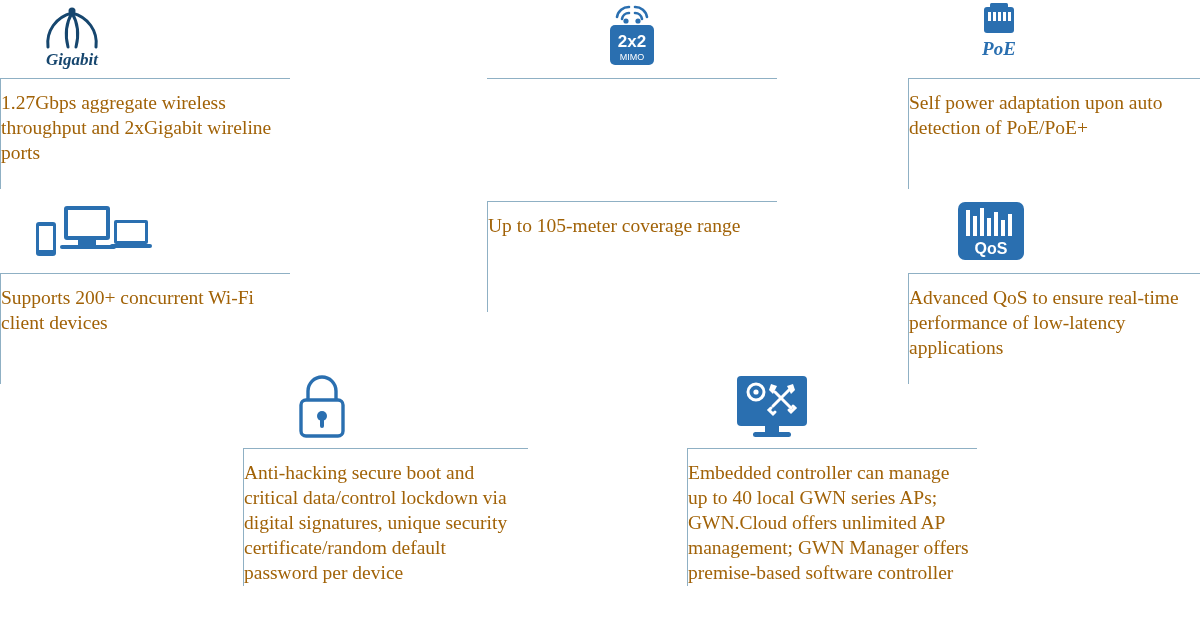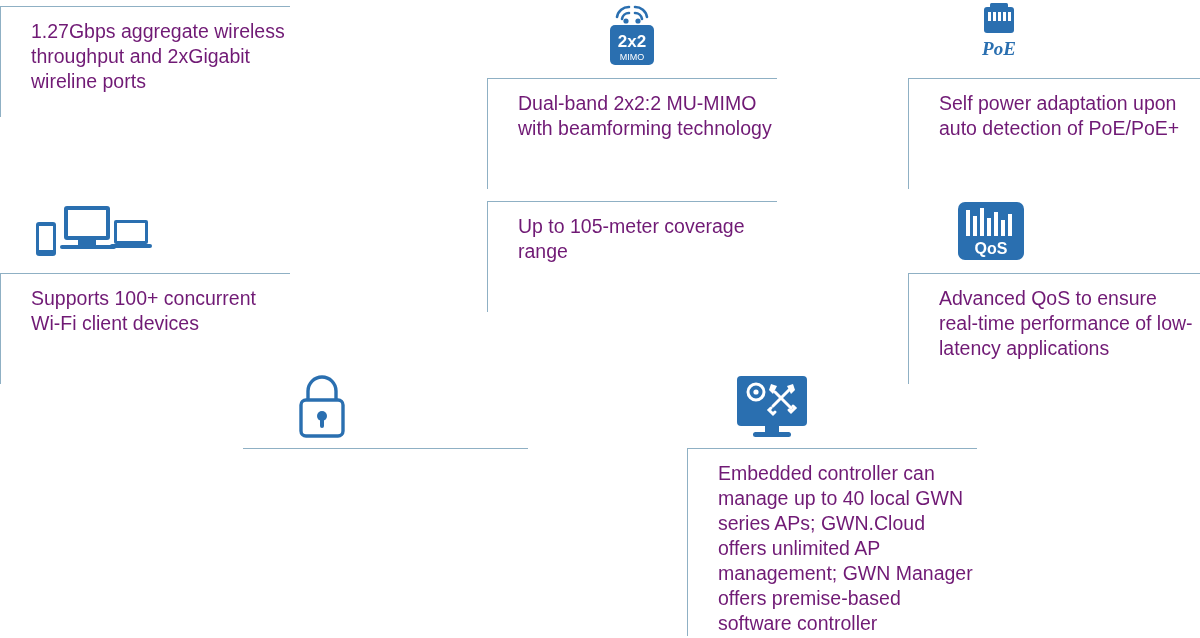--- a/index.html
+++ b/index.html
@@ -30,26 +30,27 @@
     padding-left: 0;
     justify-content: center;
   }
   .rule {
     border-top: 1.5px solid #8fb0c4;
     margin-top: 6px;
   }
   .ftext {
     font-size: 19.5px;
     line-height: 1.28;
-    color: #701a75;
-    padding: 12px 4px 0 30px;
+    color: #a16207;
+    padding: 12px 4px 0 0;
     border-left: 1.5px solid #8fb0c4;
     box-sizing: border-box;
     min-height: 110px;
     font-weight: 400;
+    font-family: Liberation Serif, serif;
   }
 
   
   #f1 { left: 0px;   top: 0px;   width: 290px; }
   #f2 { left: 487px; top: 0px;   width: 290px; }
   #f3 { left: 908px; top: 0px;   width: 295px; }
   #f4 { left: 0px;   top: 195px; width: 290px; }
   #f5 { left: 487px; top: 195px; width: 290px; }
   #f6 { left: 908px; top: 195px; width: 295px; }
   #f7 { left: 243px; top: 370px; width: 285px; }
@@ -60,20 +61,32 @@
   #f3 .rule, #f6 .rule { width: 295px; }
   #f7 .rule { width: 285px; }
   #f8 .rule { width: 290px; }
 
   svg { display: block; }
 </style>
 </head>
 <body>
 
 <div class="feature" id="f1">
+  <div class="icon-wrap">
+    <span>
+      <svg width="92" height="66" viewBox="0 0 92 66">
+        <path d="M46 10 C30 14 20 28 22 44" stroke="#16466e" stroke-width="3" fill="none" stroke-linecap="round"></path>
+        <path d="M46 10 C62 14 72 28 70 44" stroke="#16466e" stroke-width="3" fill="none" stroke-linecap="round"></path>
+        <path d="M46 10 C40 20 39 32 42 44" stroke="#16466e" stroke-width="3" fill="none" stroke-linecap="round"></path>
+        <path d="M46 10 C52 20 53 32 50 44" stroke="#16466e" stroke-width="3" fill="none" stroke-linecap="round"></path>
+        <circle cx="46" cy="8" r="3.5" fill="#16466e"></circle>
+        <text x="46" y="62" font-family="'Liberation Serif', serif" font-size="17" font-weight="bold" font-style="italic" fill="#16466e" text-anchor="middle">Gigabit</text>
+      </svg>
+    </span>
+  </div>
   <div class="rule"></div>
   <div class="ftext">1.27Gbps aggregate wireless throughput and 2xGigabit wireline ports</div>
 </div>
 
 <div class="feature" id="f2">
   <div class="icon-wrap centered">
     <span>
       <svg width="78" height="66" viewBox="0 0 78 66">
         <path d="M24 14 a12 12 0 0 1 12 -10" stroke="#2a6fb0" stroke-width="2.6" fill="none" stroke-linecap="round"></path>
         <path d="M29 16 a7 7 0 0 1 7 -6" stroke="#2a6fb0" stroke-width="2.6" fill="none" stroke-linecap="round"></path>
@@ -81,21 +94,20 @@
         <path d="M49 16 a7 7 0 0 0 -7 -6" stroke="#2a6fb0" stroke-width="2.6" fill="none" stroke-linecap="round"></path>
         <circle cx="33" cy="18" r="2.6" fill="#2a6fb0"></circle>
         <circle cx="45" cy="18" r="2.6" fill="#2a6fb0"></circle>
         <rect x="17" y="22" width="44" height="40" rx="5" fill="#2a6fb0"></rect>
         <text x="39" y="44" font-family="'Liberation Sans', sans-serif" font-size="17" font-weight="bold" fill="#ffffff" text-anchor="middle">2x2</text>
         <text x="39" y="57" font-family="'Liberation Sans', sans-serif" font-size="9" fill="#ffffff" text-anchor="middle">MIMO</text>
       </svg>
     </span>
   </div>
   <div class="rule"></div>
-  <div class="ftext">Dual-band 2x2:2 MU-MIMO with beamforming technology</div>
 </div>
 
 <div class="feature" id="f3">
   <div class="icon-wrap" style="padding-left:58px;">
     <span>
       <svg width="66" height="66" viewBox="0 0 66 66">
         <rect x="18" y="4" width="30" height="26" rx="3" fill="#2a6fb0"></rect>
         <rect x="24" y="0" width="18" height="6" rx="1.5" fill="#2a6fb0"></rect>
         <rect x="22" y="9" width="3" height="9" fill="#ffffff"></rect>
         <rect x="27" y="9" width="3" height="9" fill="#ffffff"></rect>
@@ -120,21 +132,21 @@
         <rect x="42" y="12" width="38" height="26" fill="#ffffff"></rect>
         <rect x="52" y="42" width="18" height="5" fill="#2a6fb0"></rect>
         <rect x="34" y="47" width="56" height="4" rx="2" fill="#2a6fb0"></rect>
         <rect x="88" y="22" width="34" height="24" rx="2" fill="#2a6fb0"></rect>
         <rect x="91" y="25" width="28" height="18" fill="#ffffff"></rect>
         <rect x="84" y="46" width="42" height="4" rx="2" fill="#2a6fb0"></rect>
       </svg>
     </span>
   </div>
   <div class="rule"></div>
-  <div class="ftext">Supports 100+ concurrent Wi-Fi client devices</div>
+  <div class="ftext">Supports 200+ concurrent Wi-Fi client devices</div>
 </div>
 
 <div class="feature" id="f5">
   <div class="rule"></div>
   <div class="ftext">Up to 105-meter coverage range</div>
 </div>
 
 <div class="feature" id="f6">
   <div class="icon-wrap" style="padding-left:42px;">
     <span>
@@ -160,20 +172,21 @@
     <span>
       <svg width="62" height="68" viewBox="0 0 62 68">
         <path d="M17 28 v-9 a14 14 0 0 1 28 0 v9" stroke="#2a6fb0" stroke-width="3.4" fill="none"></path>
         <rect x="10" y="28" width="42" height="36" rx="5" stroke="#2a6fb0" stroke-width="3.4" fill="none"></rect>
         <circle cx="31" cy="44" r="5" fill="#2a6fb0"></circle>
         <rect x="29" y="46" width="4" height="10" rx="2" fill="#2a6fb0"></rect>
       </svg>
     </span>
   </div>
   <div class="rule"></div>
+  <div class="ftext">Anti-hacking secure boot and critical data/control lockdown via digital signatures, unique security certificate/random default password per device</div>
 </div>
 
 <div class="feature" id="f8">
   <div class="icon-wrap" style="padding-left:42px;">
     <span>
       <svg width="86" height="68" viewBox="0 0 86 68">
         <rect x="8" y="4" width="70" height="50" rx="4" fill="#2a6fb0"></rect>
         <rect x="36" y="54" width="14" height="6" fill="#2a6fb0"></rect>
         <rect x="24" y="60" width="38" height="5" rx="2.5" fill="#2a6fb0"></rect>
         <circle cx="27" cy="20" r="8" fill="none" stroke="#ffffff" stroke-width="3"></circle>

